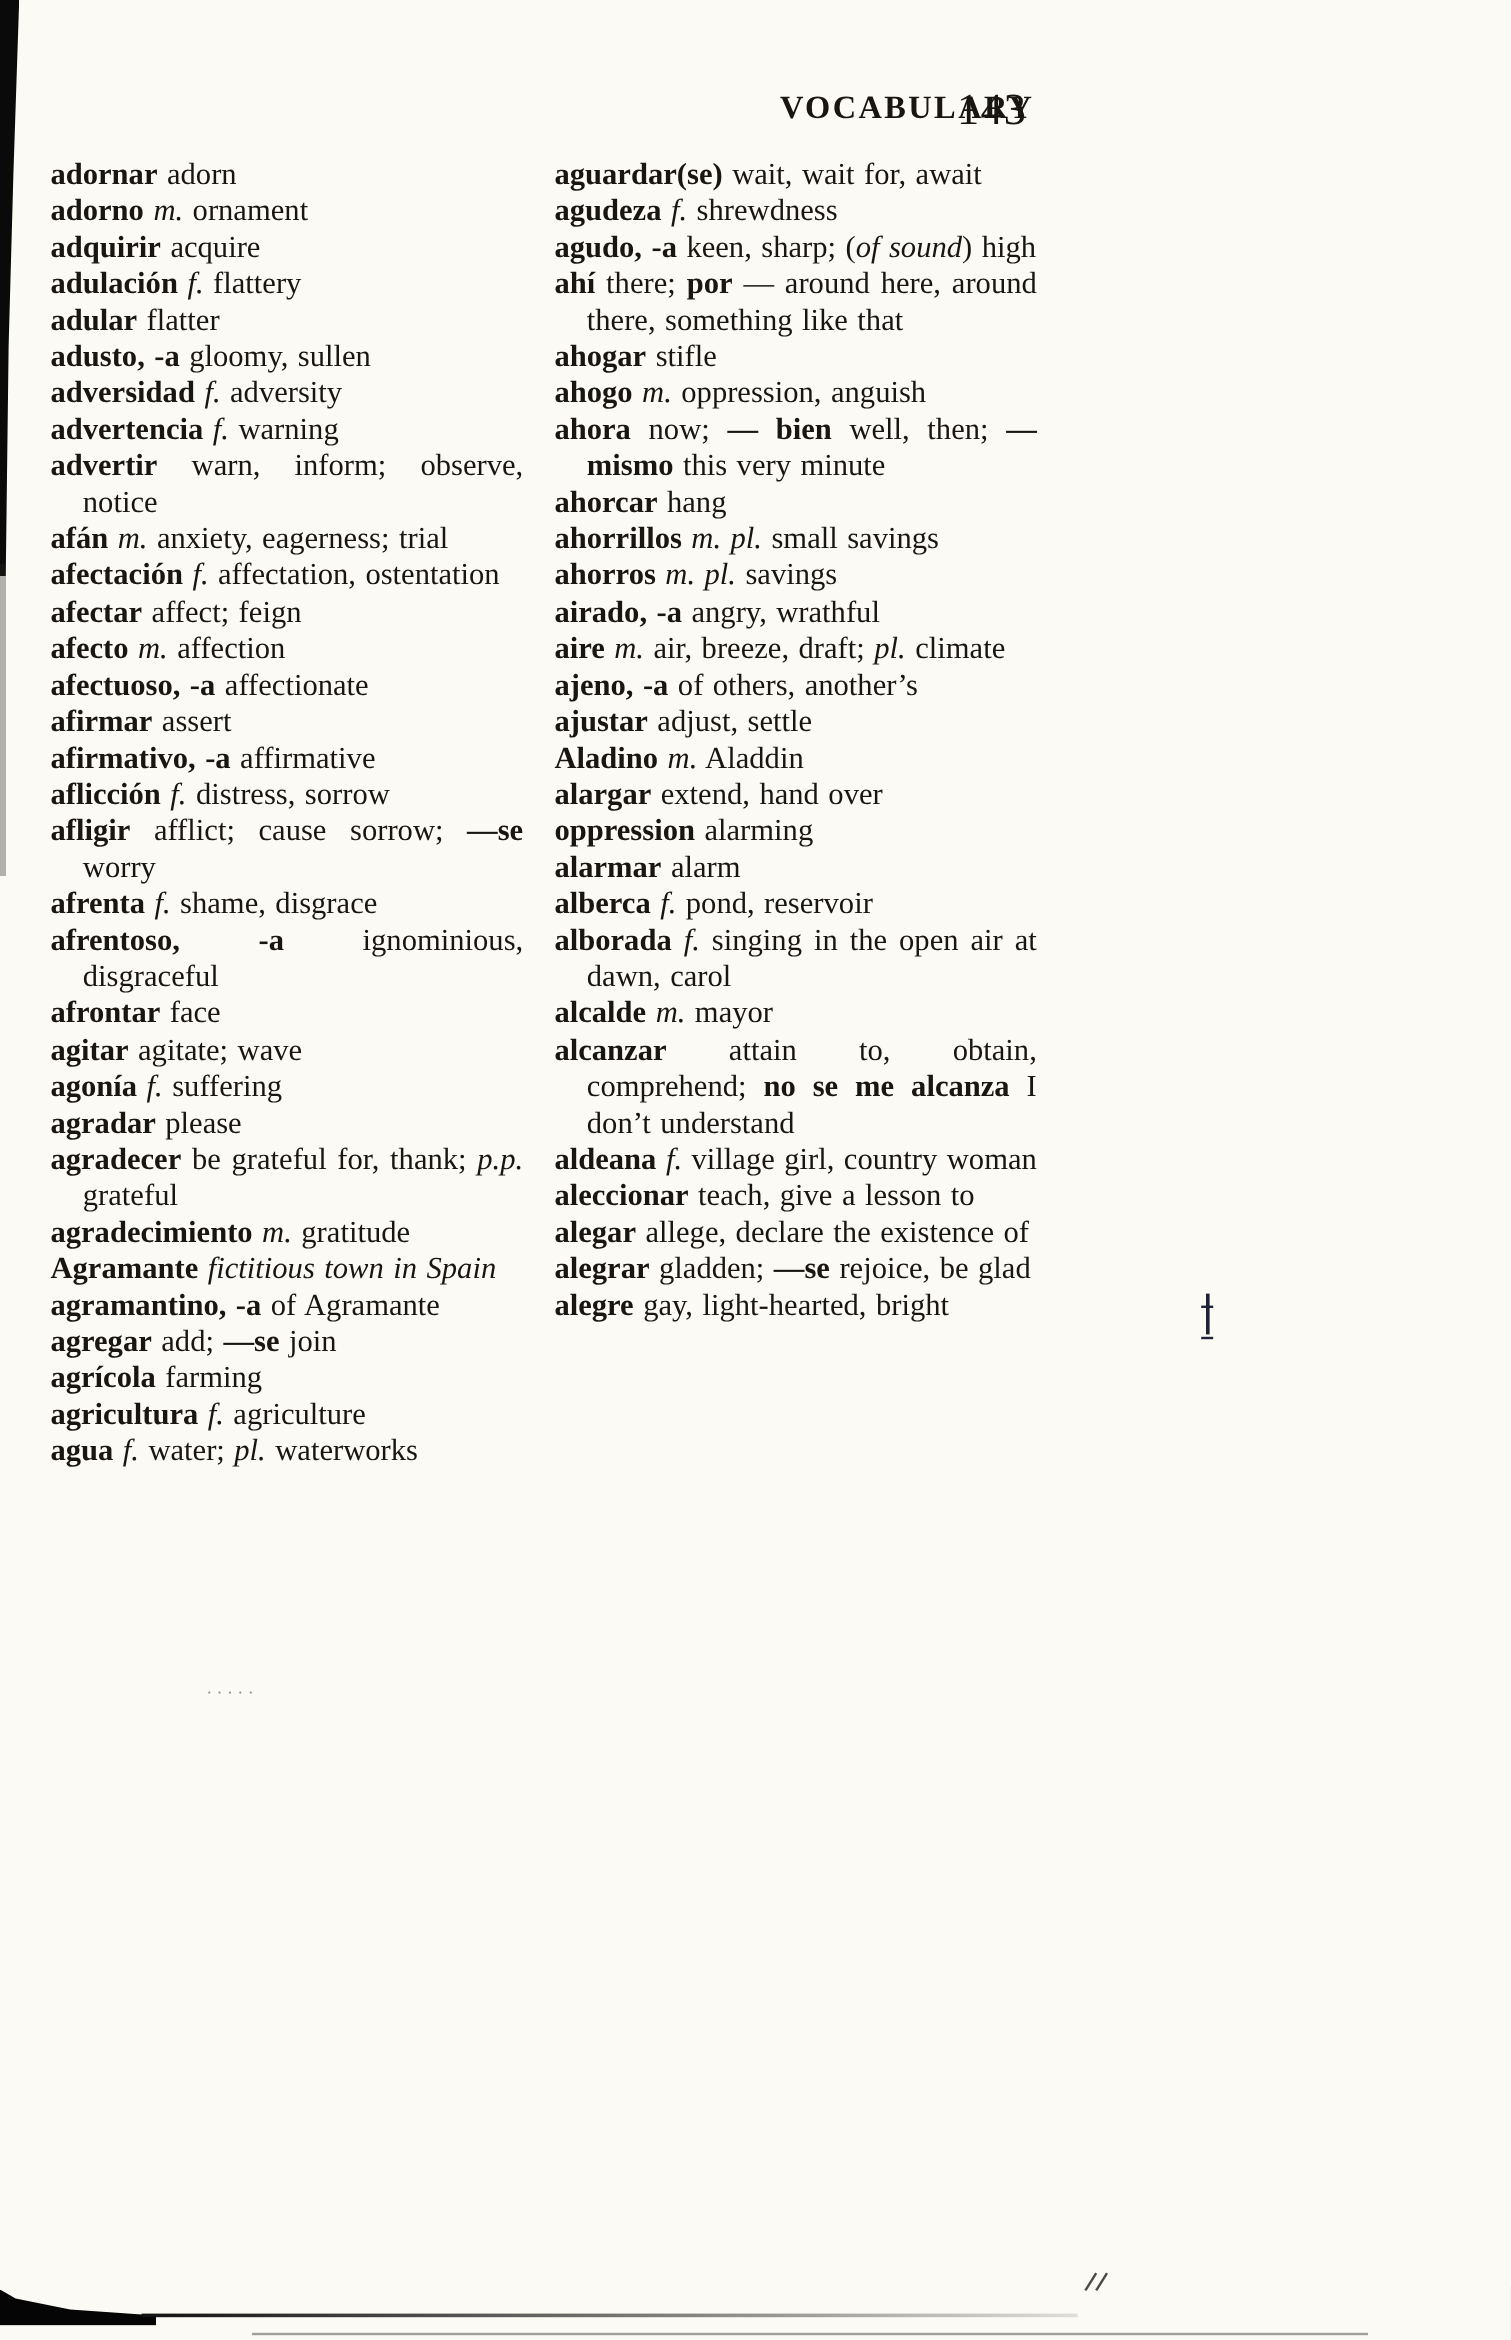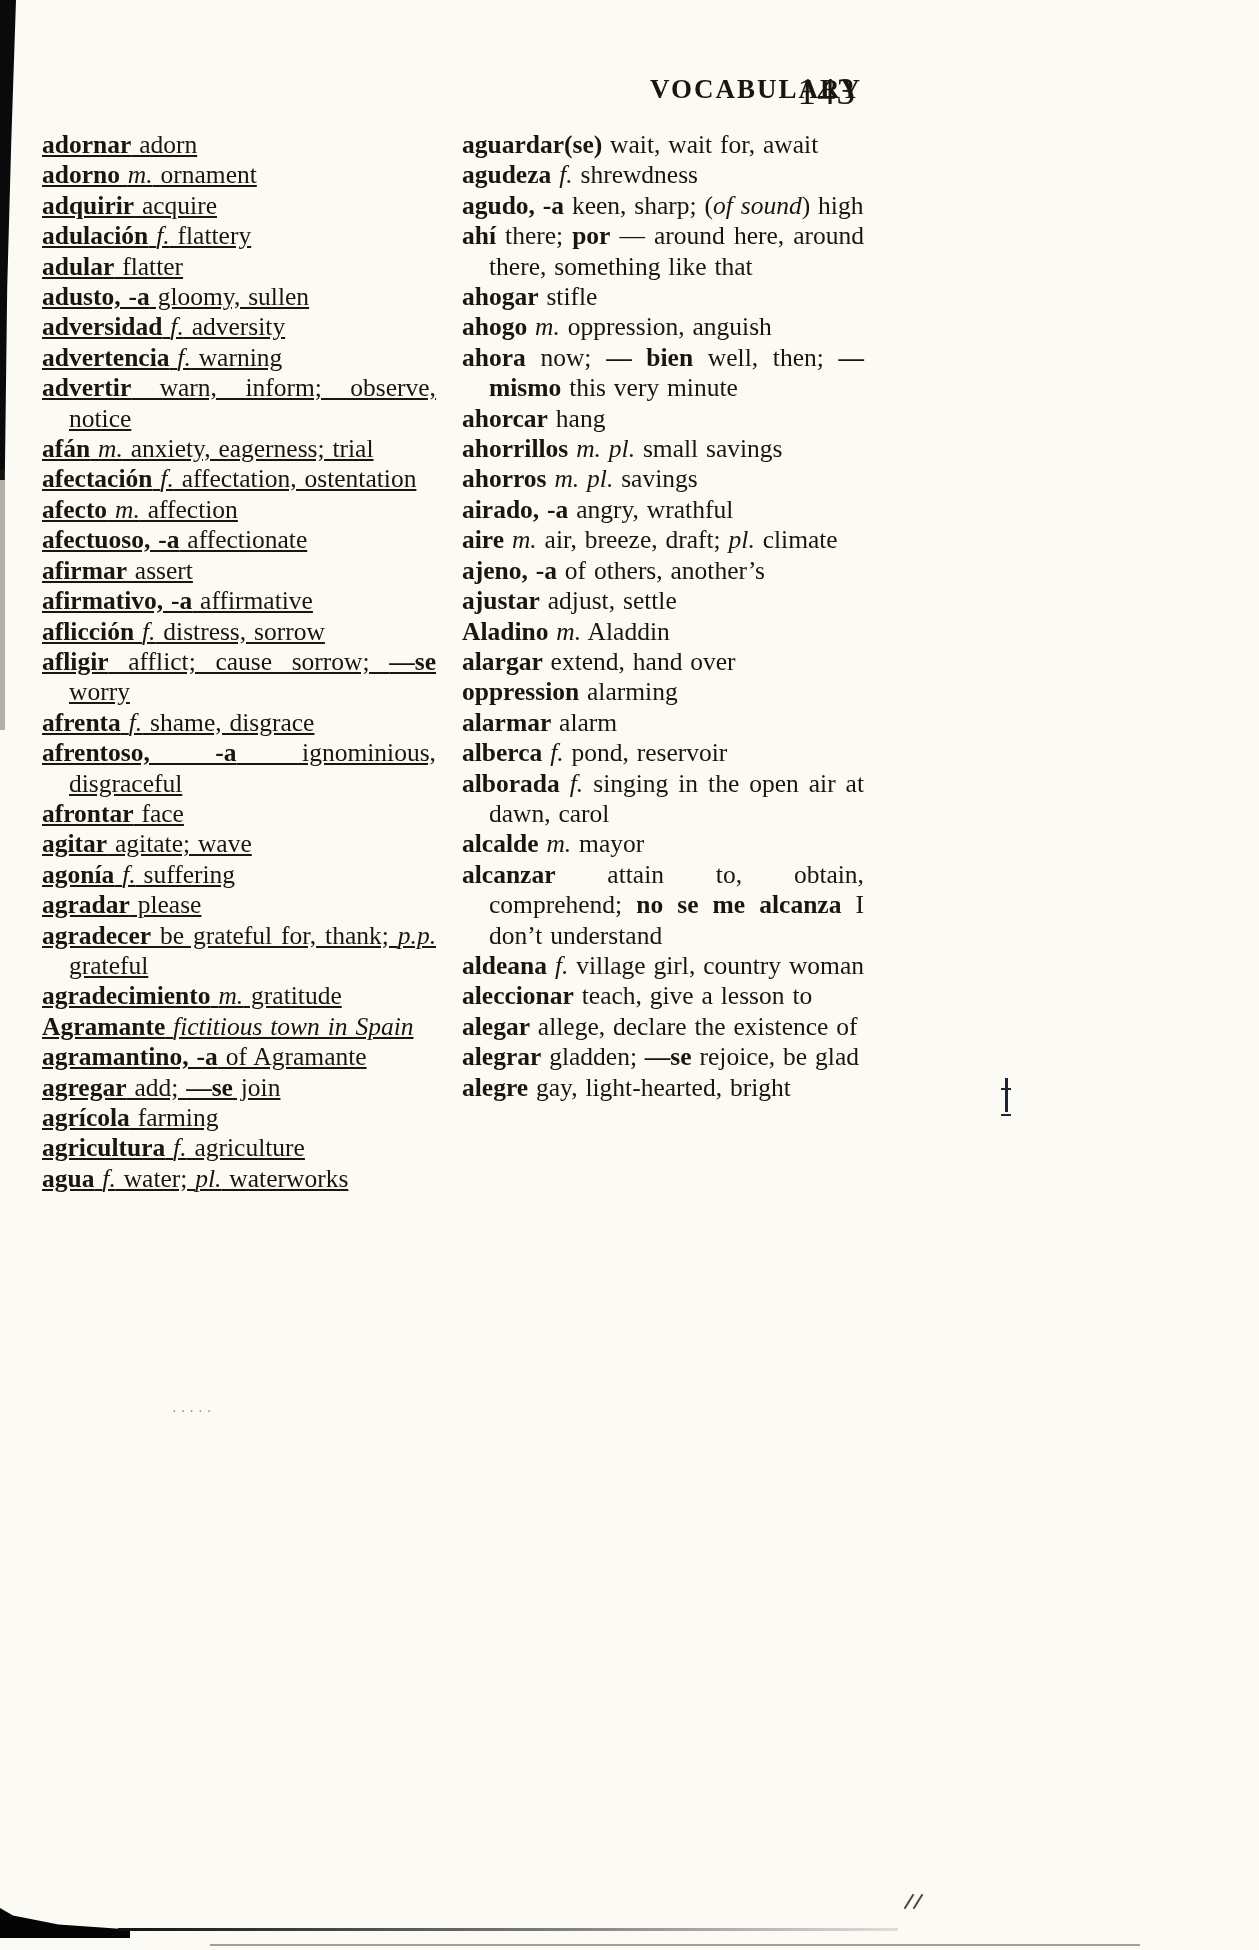--- a/index.html
+++ b/index.html
@@ -48,21 +48,21 @@
     left: 42px;
     top: 130px;
     width: 822px;
     display: flex;
     gap: 26px;
   }
   .col {
     font-size: 25.5px;
     line-height: 30.4px;
   }
-  .col.left  { width: 394px; text-decoration: underline; }
+  .col.left  { width: 394px; }
   .col.right { width: 402px; }
 
   .entry {
     margin: 0;
     padding-left: 27px;
     text-indent: -27px;
     text-align: justify;
     word-spacing: 1.5px;
   }
   .entry .hw { font-weight: bold; }
@@ -174,20 +174,21 @@
         <p class="entry"><span class="hw">adorno</span><span> </span><span class="it">m.</span><span> ornament</span></p>
         <p class="entry"><span class="hw">adquirir</span><span> acquire</span></p>
         <p class="entry"><span class="hw">adulación</span><span> </span><span class="it">f.</span><span> flattery</span></p>
         <p class="entry"><span class="hw">adular</span><span> flatter</span></p>
         <p class="entry"><span class="hw">adusto, -a</span><span> gloomy, sullen</span></p>
         <p class="entry"><span class="hw">adversidad</span><span> </span><span class="it">f.</span><span> adversity</span></p>
         <p class="entry"><span class="hw">advertencia</span><span> </span><span class="it">f.</span><span> warning</span></p>
         <p class="entry"><span class="hw">advertir</span><span> warn, inform; observe, notice</span></p>
         <p class="entry"><span class="hw">afán</span><span> </span><span class="it">m.</span><span> anxiety, eagerness; trial</span></p>
         <p class="entry"><span class="hw">afectación</span><span> </span><span class="it">f.</span><span> affectation, ostentation</span></p>
+        <p class="entry"><span class="hw">afectar</span><span> affect; feign</span></p>
         <p class="entry"><span class="hw">afecto</span><span> </span><span class="it">m.</span><span> affection</span></p>
         <p class="entry"><span class="hw">afectuoso, -a</span><span> affectionate</span></p>
         <p class="entry"><span class="hw">afirmar</span><span> assert</span></p>
         <p class="entry"><span class="hw">afirmativo, -a</span><span> affirmative</span></p>
         <p class="entry"><span class="hw">aflicción</span><span> </span><span class="it">f.</span><span> distress, sorrow</span></p>
         <p class="entry"><span class="hw">afligir</span><span> afflict; cause sorrow; </span><span class="hw">—se</span><span> worry</span></p>
         <p class="entry"><span class="hw">afrenta</span><span> </span><span class="it">f.</span><span> shame, disgrace</span></p>
         <p class="entry"><span class="hw">afrentoso, -a</span><span> ignominious, disgraceful</span></p>
         <p class="entry"><span class="hw">afrontar</span><span> face</span></p>
         <p class="entry"><span class="hw">agitar</span><span> agitate; wave</span></p>

